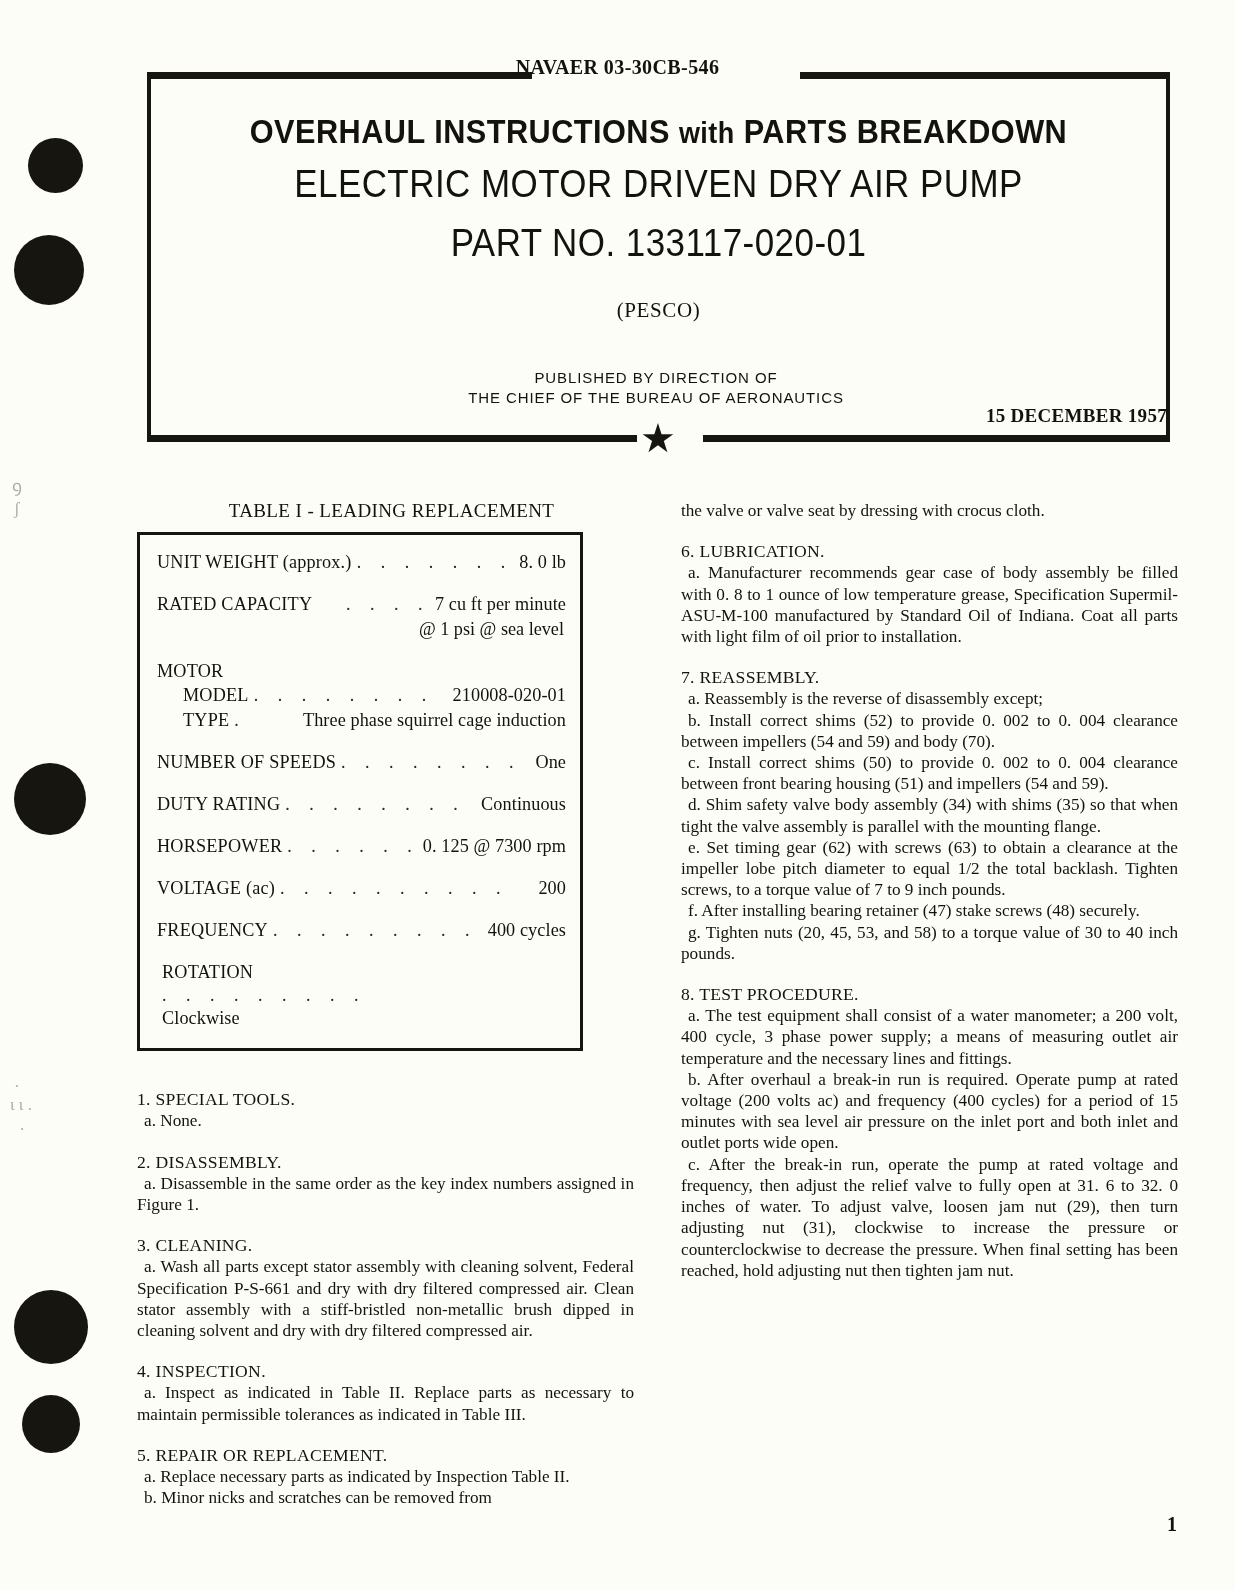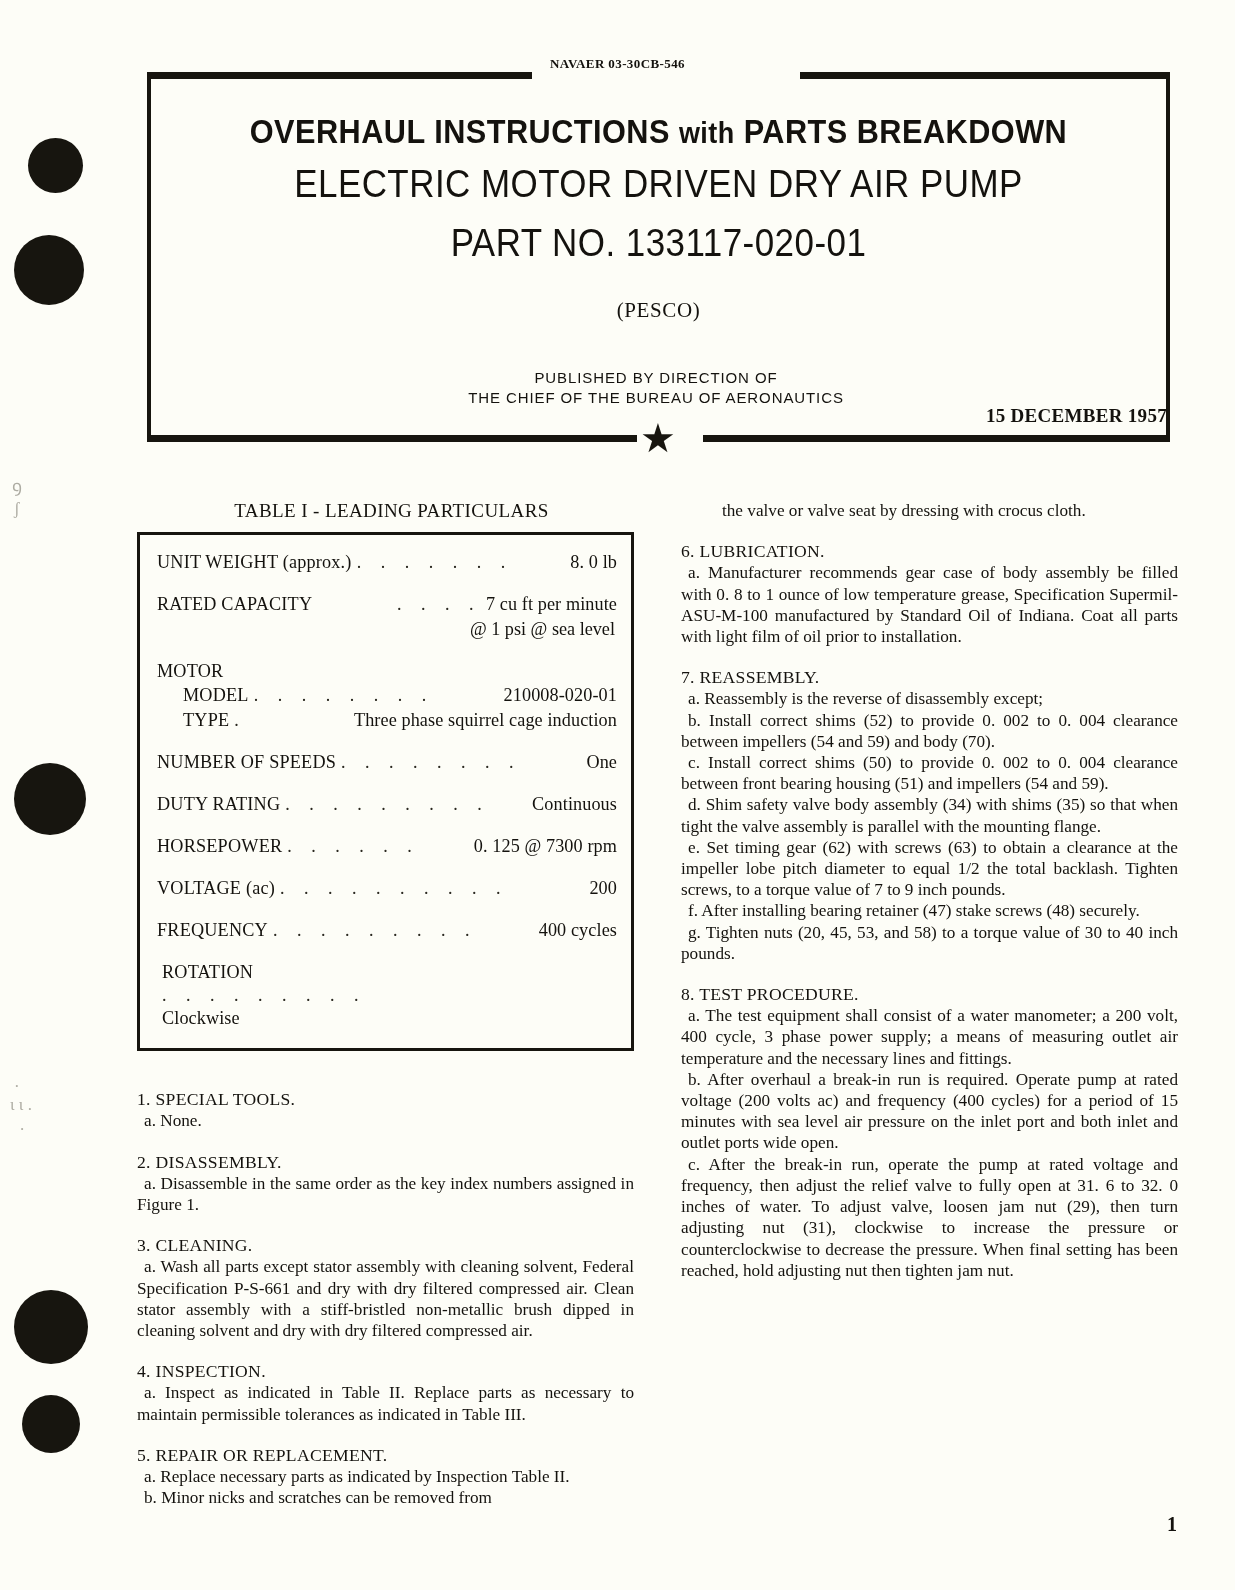--- a/index.html
+++ b/index.html
@@ -55,21 +55,21 @@
   .rule-top.left  { left: 147px;  width: 385px; }
   .rule-top.right { left: 800px; width: 370px; }
 
   .navaer {
     position: absolute;
     left: 0; top: 56px;
     width: 1235px;
     text-align: center;
     font-family: "Liberation Serif", serif;
     font-weight: bold;
-    font-size: 13px;
+    font-size: 20px;
     letter-spacing: .4px;
   }
 
   .rule-bot {
     position: absolute;
     top: 435px;
     height: 7px;
     background: #17150f;
   }
   .rule-bot.left  { left: 147px; width: 490px; }
@@ -165,21 +165,21 @@
     text-align: center;
     font-size: 19px;
     letter-spacing: .4px;
     margin: 0 0 11px 0;
     padding-left: 12px;
   }
 
   .lead-table {
     border: 3px solid #17150f;
     box-sizing: border-box;
-    width: 497px;
+    width: 446px;
     padding: 16px 14px 16px 17px;
     margin-bottom: 38px;
   }
 
   .trow {
     display: flex;
     align-items: baseline;
     font-size: 18.2px;
     line-height: 23px;
     margin-bottom: 19px;
@@ -282,21 +282,21 @@
   </div>
 
   <div class="t-date">15 DECEMBER 1957</div>
 
   <div class="rule-bot left"></div>
   <div class="star">★</div>
   <div class="rule-bot right"></div>
 
   <div class="col col-left">
 
-    <div class="table-caption">TABLE I - LEADING PARTICULARS</div>
+    <div class="table-caption">TABLE I - LEADING REPLACEMENT</div>
 
     <div class="lead-table">
 
       <div class="trow">
         <span class="lab">UNIT WEIGHT (approx.)</span>
         <span class="dots">.&nbsp;.&nbsp;.&nbsp;.&nbsp;.&nbsp;.&nbsp;.</span>
         <span class="val">8. 0 lb</span>
       </div>
 
       <div class="trow tight">
@@ -385,21 +385,21 @@
     <div>
       <div class="sec-head">5.  REPAIR OR REPLACEMENT.</div>
       <p class="para">a. Replace necessary parts as indicated by Inspection Table II.</p>
       <p class="para">b. Minor nicks and scratches can be removed from</p>
     </div>
 
   </div>
 
   <div class="col col-right">
 
-    <p class="para nj" style="text-indent:0;margin-left:41px;">the valve or valve seat by dressing with crocus cloth.</p>
+    <p class="para nj" style="text-indent:0;">the valve or valve seat by dressing with crocus cloth.</p>
     <div class="sec-gap"></div>
 
     <div>
       <div class="sec-head">6.  LUBRICATION.</div>
       <p class="para">a. Manufacturer recommends gear case of body assembly be filled with 0. 8 to 1 ounce of low temperature grease, Specification Supermil-ASU-M-100 manufactured by Standard Oil of Indiana. Coat all parts with light film of oil prior to installation.</p>
     </div>
     <div class="sec-gap"></div>
 
     <div>
       <div class="sec-head">7.  REASSEMBLY.</div>

